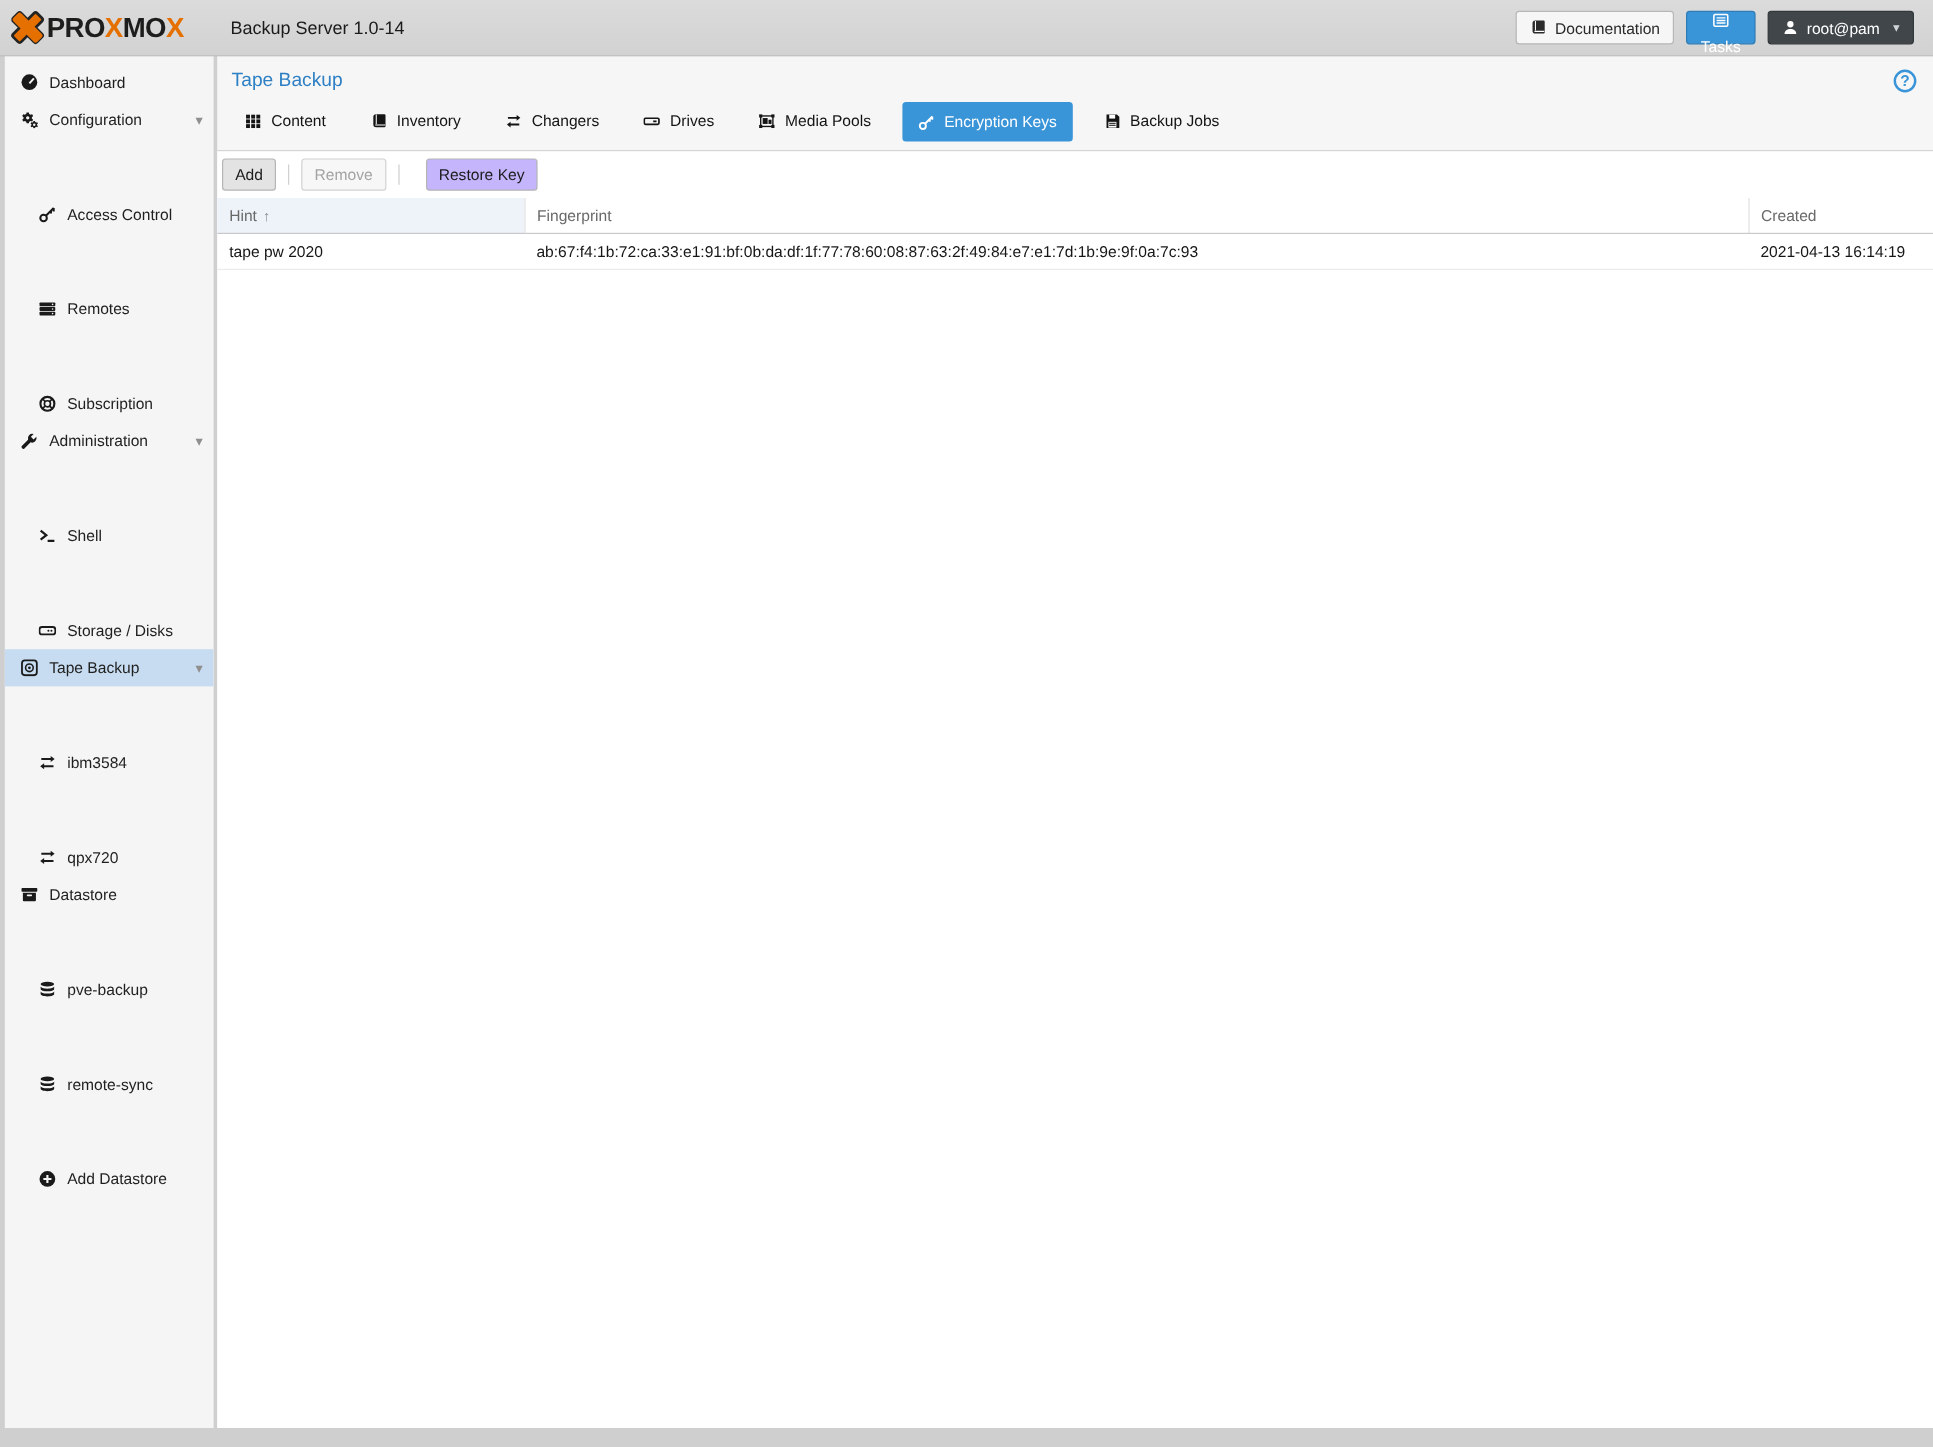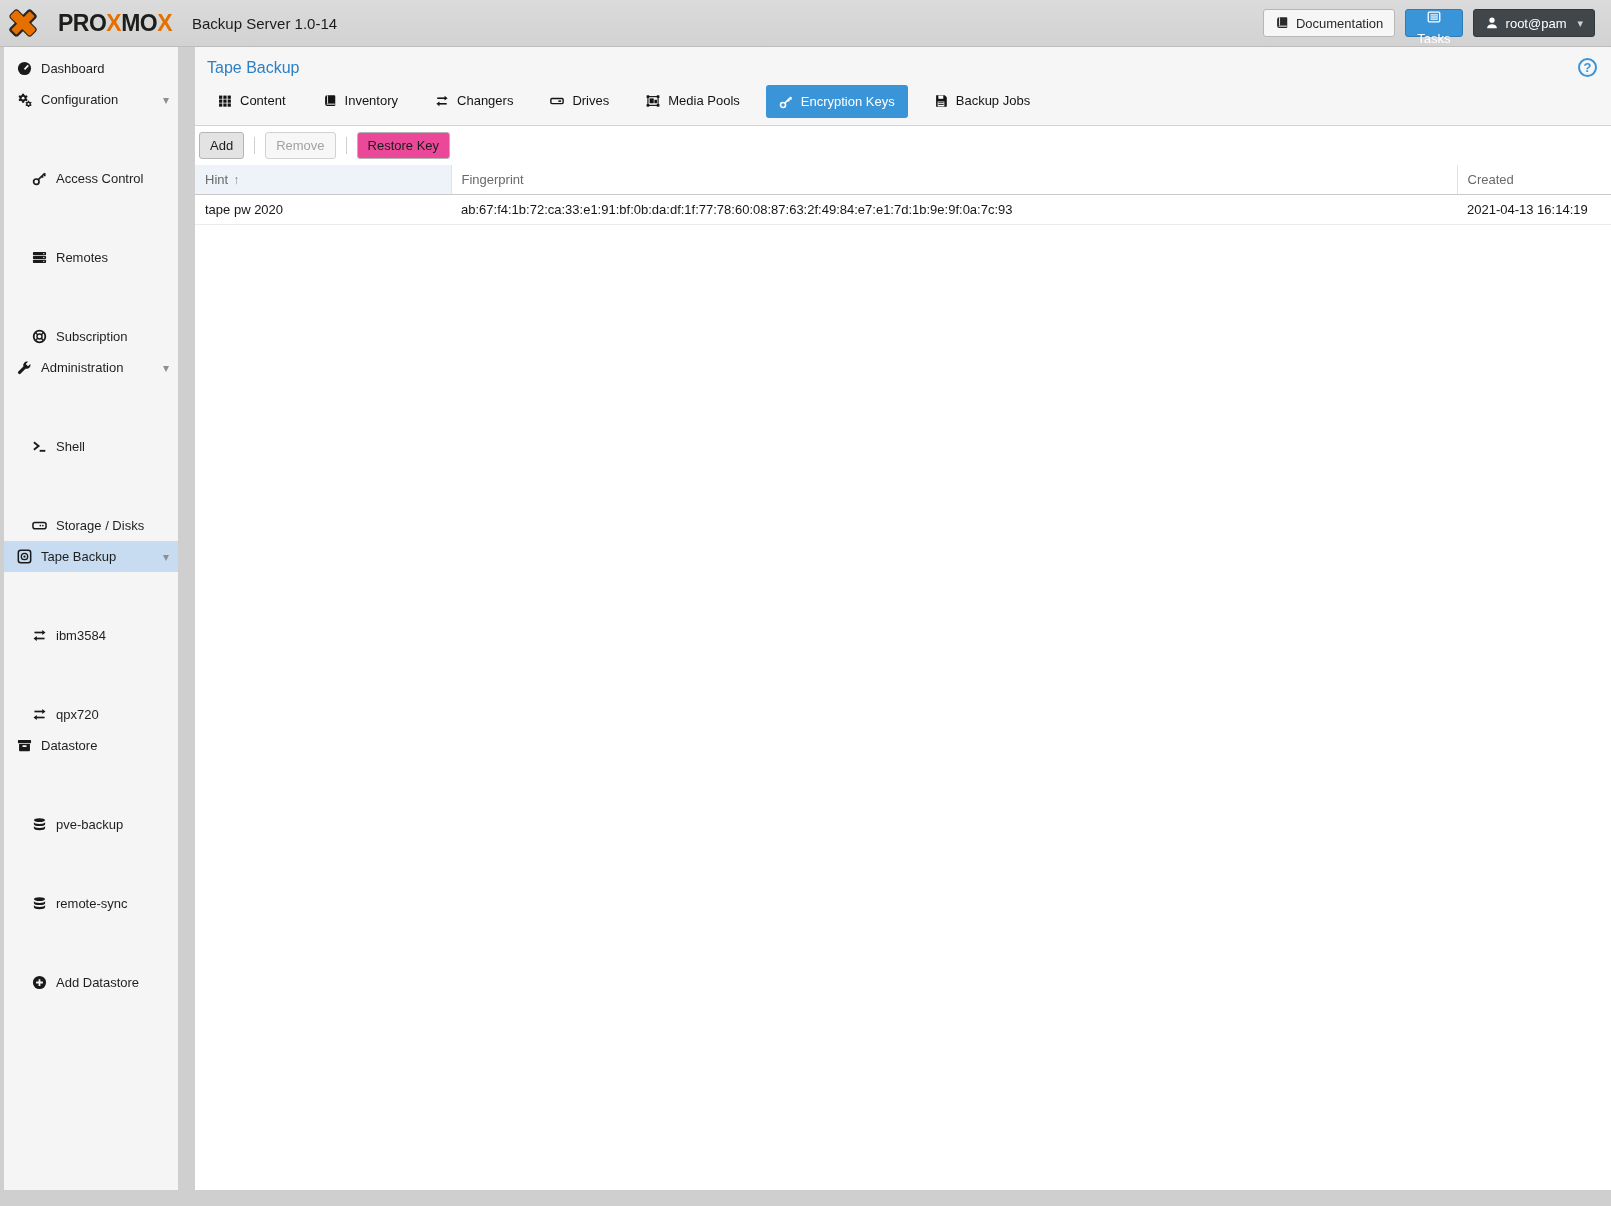--- a/index.html
+++ b/index.html
@@ -11,40 +11,40 @@
     font-size:13px; color:#1f1f1f;
   }
   svg { display:block; }
 
   
   .topbar {
     height:47px; background:linear-gradient(#dbdbdb,#d2d2d2);
     border-bottom:1px solid #bdbdbd;
     display:flex; align-items:center; padding:0 16px 0 8px;
   }
-  .logo { display:flex; align-items:center; gap:20px; width:176px; }
+  .logo { display:flex; align-items:center; gap:1px; width:176px; }
   .logo-x svg { width:30px; height:30px; }
   .logo-text { font-weight:bold; font-size:23px; letter-spacing:-0.5px; color:#1d1d1b; }
   .logo-text .orange { color:#e57000; }
   .product-title { margin-left:8px; font-size:15px; color:#1b1b1b; }
   .topbar-spacer { flex:1; }
   .tb-btn {
     display:inline-flex; align-items:center; gap:7px;
     height:28px; padding:0 11px; border-radius:3px;
     font-size:13px; cursor:pointer; border:1px solid transparent;
   }
   .tb-btn svg { width:14px; height:14px; }
   .btn-doc { background:#f6f6f6; border-color:#b7b7b7; color:#2a2a2a; margin-right:10px; }
   .btn-tasks { background:#3a94d8; border-color:#2f7cb6; color:#fff; margin-right:10px;flex-direction:column; }
   .btn-tasks .count { font-weight:bold; margin-left:6px; }
   .btn-user { background:#40464a; border-color:#33383b; color:#fff; }
   .caret { font-size:11px; color:#cfd3d6; margin-left:4px; }
 
   
-  .layout { display:flex; height:1151px; padding:0 0 8px 4px; gap:17px; }
+  .layout { display:flex; height:1151px; padding:0 0 8px 4px; gap:3px; }
 
   
   .sidebar { width:174px; background:#f5f5f5; padding-top:6px; flex:none; overflow:hidden; }
   .nav-item {
     height:31px; display:flex; align-items:center; cursor:pointer;
     padding-left:12px; padding-right:6px; color:#1f1f1f;
   }
   .nav-item.lvl1 { padding-left:27px;margin-top:48px; }
   .nav-item.selected { background:#c7dcf1; }
   .nav-icon { width:17px; margin-right:8px; flex:none; color:#1a1a1a; display:flex; justify-content:center; }
@@ -70,21 +70,21 @@
   }
   .tab svg { width:14px; height:14px; }
   .tab.active { background:#3a94d8; color:#fff; padding:9px 13px; }
 
   .gridpanel { flex:1; background:#fff; border-top:1px solid #d4d4d4; display:flex; flex-direction:column; }
   .toolbar { display:flex; align-items:center; padding:6px 4px; gap:6px; }
   .t-btn {
     padding:5px 10px; border-radius:3px; border:1px solid #b5b5b5;
     background:#e3e3e3; color:#1c1c1c; font-size:13px; cursor:pointer;
   }
-  .t-btn.light { background:#ec4899; }
+  .t-btn.light { background:#c4b5fd;margin-left:12px; }
   .t-btn.disabled { background:#f7f7f7; border-color:#d2d2d2; color:#a3a3a3; cursor:default; }
   .t-sep { width:1px; height:17px; background:#d0d0d0; margin:0 4px; }
 
   table.grid { border-collapse:collapse; width:100%; table-layout:fixed; }
   .grid th {
     font-weight:normal; text-align:left; color:#696969; font-size:13px;
     padding:7px 10px; background:#fff; cursor:pointer;
     border-bottom:1px solid #c9c9c9; border-right:1px solid #e2e2e2;
   }
   .grid th:last-child { border-right:none; }

